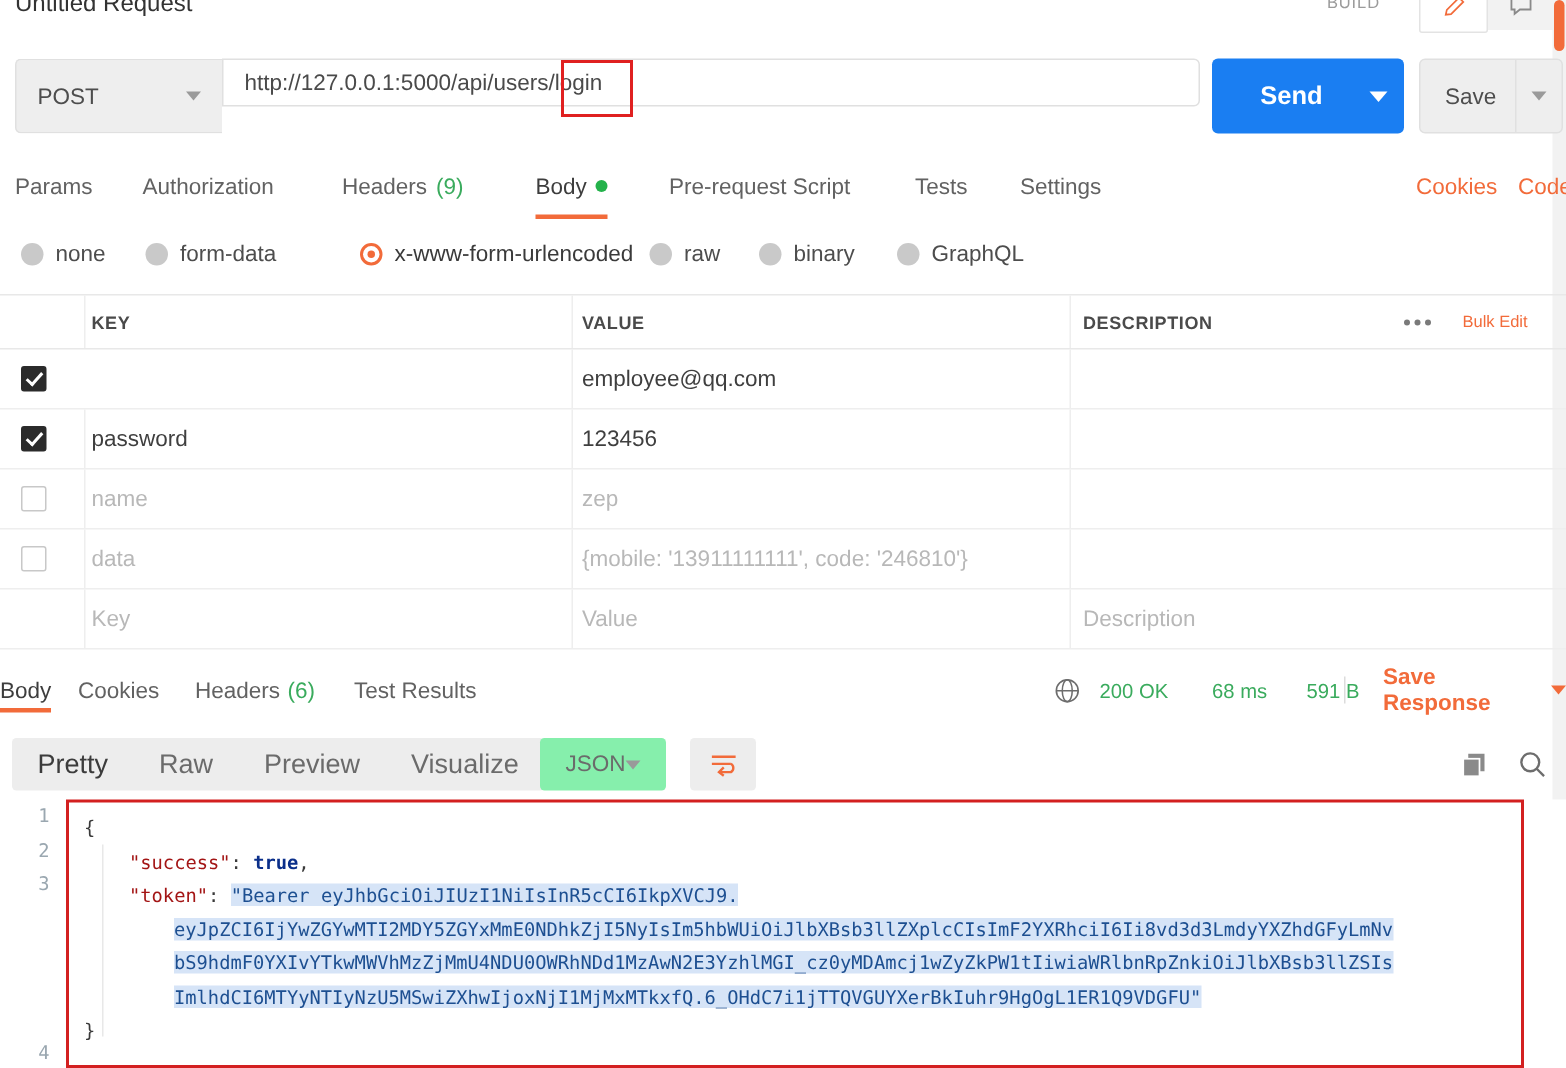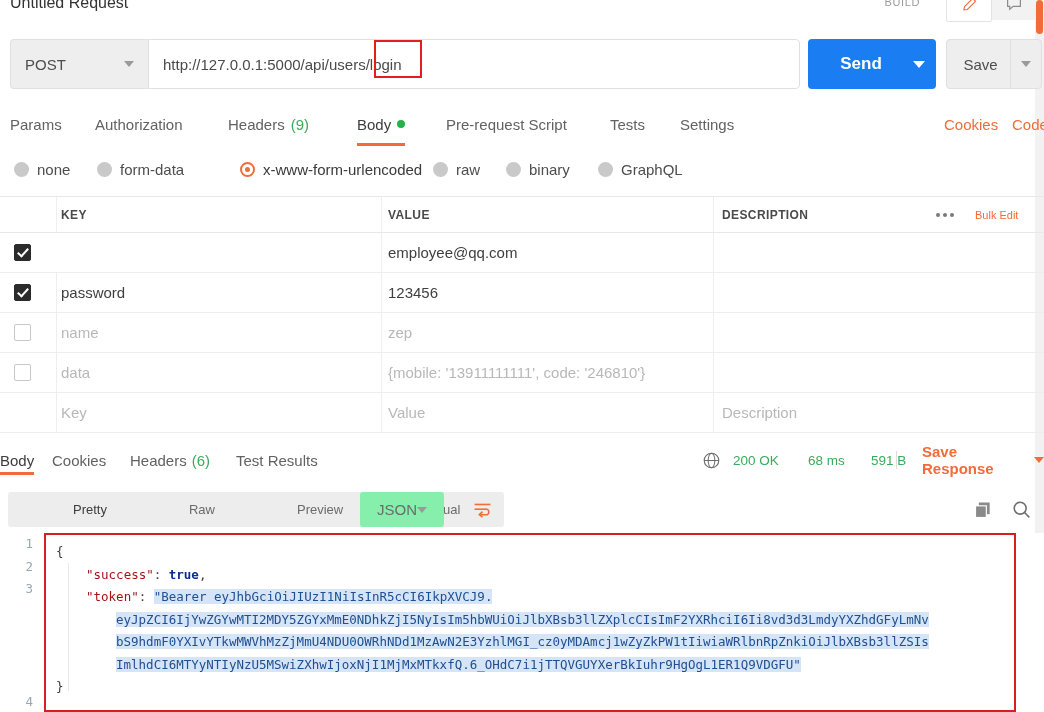--- a/index.html
+++ b/index.html
@@ -55,21 +55,21 @@
     border-radius: 4px 0 0 4px;
     display: flex; align-items: center; justify-content: space-between;
     box-sizing: border-box; padding: 0 14px;
   }
   .method-box .m-label { font-size: 15px; color: #4d4d4d; }
   .caret-dn {
     width: 0; height: 0; border-left: 5px solid transparent;
     border-right: 5px solid transparent; border-top: 6px solid #9a9a9a;
   }
   .url-box {
-    position: absolute; left: 138px; top: 0; width: 652px; height: 50px;
+    position: absolute; left: 138px; top: 0; width: 652px; height: 32px;
     background: #ffffff; border: 1px solid #e0e0e0;
     border-radius: 0 4px 4px 0;
     box-sizing: border-box;
     display: flex; align-items: center; padding-left: 14px;
   }
   .url-text { font-size: 15px; color: #4a4a4a; white-space: pre; }
   .url-hl {
     position: absolute; left: 374px; top: 40px;
     width: 48px; height: 38px;
     border: 2px solid #e02020; box-sizing: border-box;
@@ -191,21 +191,21 @@
     border-right: 5px solid transparent; border-top: 6px solid #f26b3a;
   }
   .meta-sep { position:absolute; left: 896px; top: 8px; width:1px; height:18px; background:#dcdcdc; }
 
   
   .view-bar { position: absolute; left: 8px; top: 492px; height: 35px; }
   .view-group {
     position: absolute; left: 0; top: 0; height: 35px; background: #ededed;
     border-radius: 3px; display: flex; align-items: center;
   }
-  .view-item { padding: 0 17px; font-size: 13px; color: #6b6b6b; line-height: 35px; margin-left: 48px; }
+  .view-item { padding: 0 17px; font-size: 18px; color: #6b6b6b; line-height: 35px; }
   .view-item.active { color: #3c3c3c; }
   .fmt-group {
     position: absolute; left: 352px; top: 0; width: 84px; height: 35px; background: #86efac;
     border-radius: 3px; display: flex; align-items: center; justify-content: center;
   }
   .fmt-group .f-label { font-size: 15px; color: #6b6b6b; }
   .wrap-btn {
     position: absolute; left: 452px; top: 0; width: 44px; height: 35px; background: #ededed;
     border-radius: 3px; display:flex; align-items:center; justify-content:center;
   }

